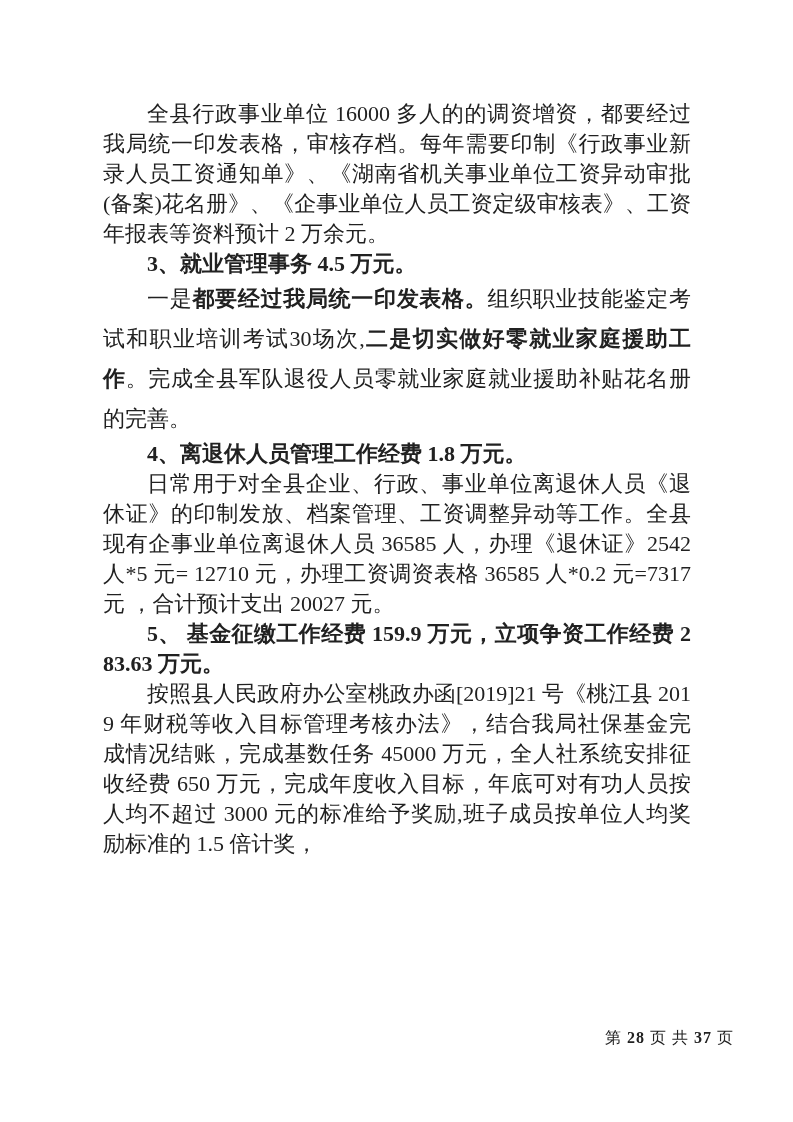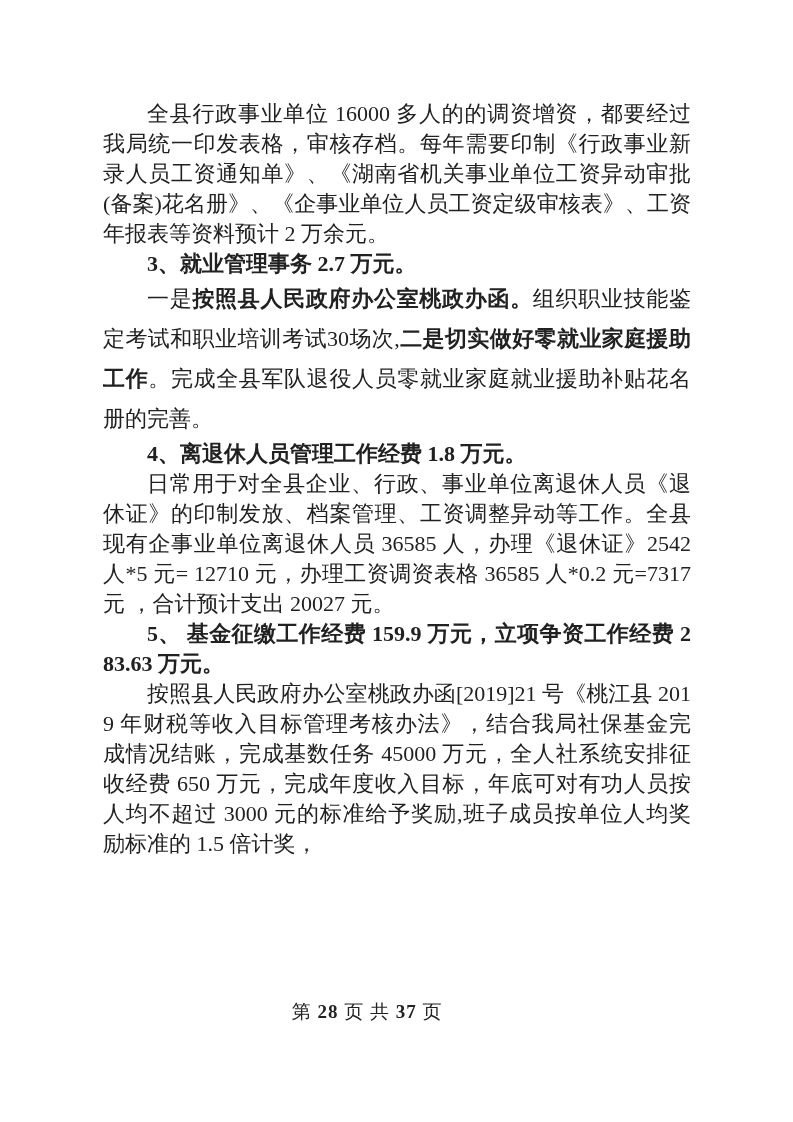--- a/index.html
+++ b/index.html
@@ -35,43 +35,43 @@
   }
   .heading {
     font-weight: 700;
   }
   .para b, .para .bold {
     font-weight: 700;
   }
   .footer {
     position: absolute;
     left: 0;
-    top: 1002px;
+    top: 1028px;
     width: 100%;
-    text-align: center;
-    font-size: 19px;
+    text-align: right;
+    font-size: 16px;
     line-height: 20px;
     color: #222222;
     letter-spacing: 1px;
   }
   .footer b { font-weight: 700; }
 </style>
 </head>
 <body>
 
 <div class="page">
   <div class="content">
 
     <p class="para">全县行政事业单位 16000 多人的的调资增资，都要经过我局统一印发表格，审核存档。每年需要印制《行政事业新录人员工资通知单》、《湖南省机关事业单位工资异动审批(备案)花名册》、《企事业单位人员工资定级审核表》、工资年报表等资料预计 2 万余元。</p>
 
 
-    <p class="para heading">3、就业管理事务 2.7 万元。</p>
+    <p class="para heading">3、就业管理事务 4.5 万元。</p>
 
 
-    <p class="para wide"><span>一是</span><b>按照县人民政府办公室桃政办函。</b><span>组织职业技能鉴定考试和职业培训考试30场次,</span><b>二是切实做好零就业家庭援助工作</b><span>。完成全县军队退役人员零就业家庭就业援助补贴花名册的完善。</span></p>
+    <p class="para wide"><span>一是</span><b>都要经过我局统一印发表格。</b><span>组织职业技能鉴定考试和职业培训考试30场次,</span><b>二是切实做好零就业家庭援助工作</b><span>。完成全县军队退役人员零就业家庭就业援助补贴花名册的完善。</span></p>
 
     <p class="para heading">4、离退休人员管理工作经费 1.8 万元。</p>
 
     <p class="para">日常用于对全县企业、行政、事业单位离退休人员《退休证》的印制发放、档案管理、工资调整异动等工作。全县现有企事业单位离退休人员 36585 人，办理《退休证》2542 人*5 元= 12710 元，办理工资调资表格 36585 人*0.2 元=7317 元 ，合计预计支出 20027 元。</p>
 
     <p class="para heading">5、 基金征缴工作经费 159.9 万元，立项争资工作经费 283.63 万元。</p>
 
 
     <p class="para">按照县人民政府办公室桃政办函[2019]21 号《桃江县 2019 年财税等收入目标管理考核办法》，结合我局社保基金完成情况结账，完成基数任务 45000 万元，全人社系统安排征收经费 650 万元，完成年度收入目标，年底可对有功人员按人均不超过 3000 元的标准给予奖励,班子成员按单位人均奖励标准的 1.5 倍计奖，</p>
 

